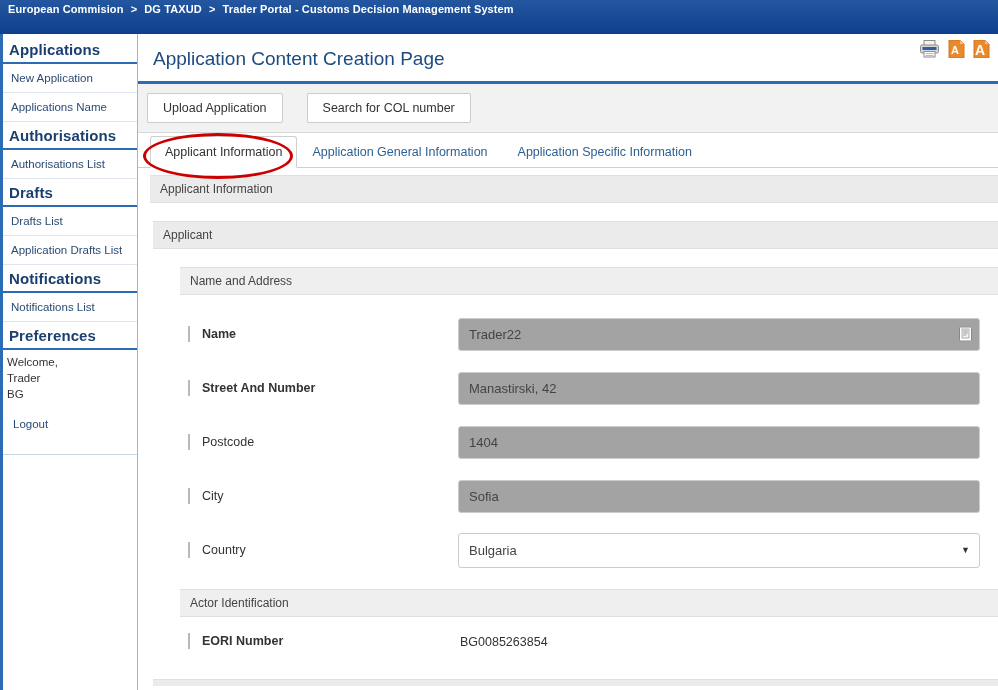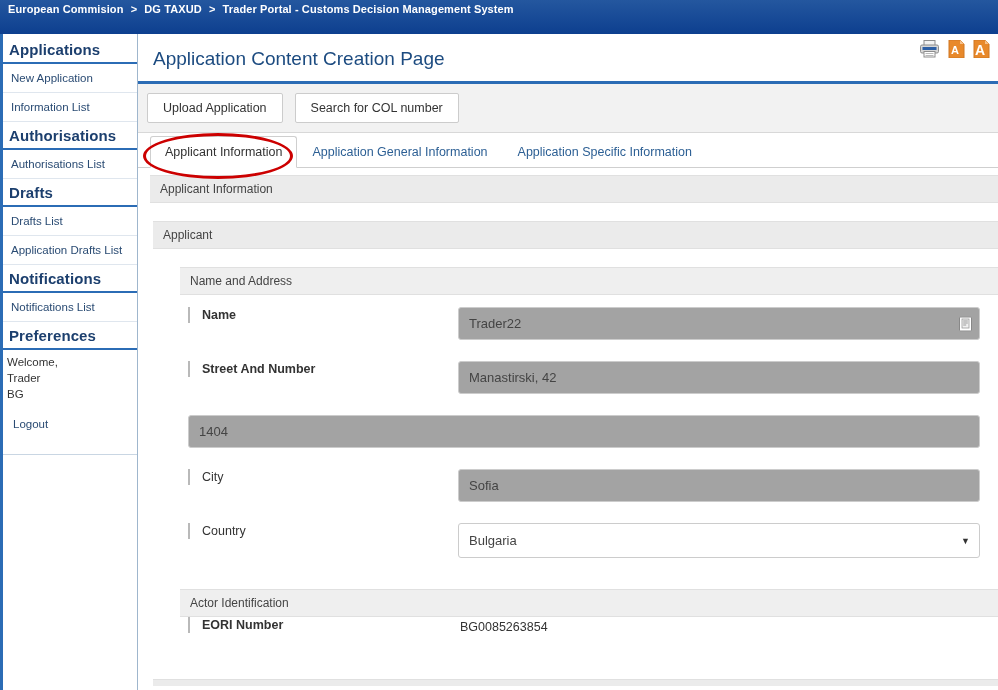--- a/index.html
+++ b/index.html
@@ -114,21 +114,21 @@
     align-items: center;
   }
   .icon-btn { cursor: pointer; display: block; line-height: 0; }
 
   
   #btn-strip {
     background: #f2f2f2;
     border-bottom: 1px solid #d8d8d8;
     padding: 9px 0 9px 9px;
     display: flex;
-    gap: 12px;
+    gap: 24px;
   }
   .strip-btn {
     background: #ffffff;
     border: 1px solid #cccccc;
     border-radius: 2px;
     font-size: 12.5px;
     color: #333333;
     padding: 7px 15px;
     font-family: "Liberation Sans", sans-serif;
     cursor: pointer;
@@ -192,21 +192,21 @@
     color: #444444;
     padding: 6px 0 6px 10px;
     margin-bottom: 0;
   }
   .sec-l1 { margin-left: 12px; }
   .sec-l2 { margin-left: 15px; }
   .sec-l3 { margin-left: 42px; background: #efefef; }
 
   .field-row {
     display: flex;
-    align-items: flex-start;
+    align-items: center;
     min-height: 54px;
     padding-left: 50px;
   }
   .field-label {
     width: 270px;
     min-width: 270px;
     font-size: 12.5px;
     color: #333333;
     border-left: 2px solid #b9b9b9;
     padding-left: 12px;
@@ -279,21 +279,21 @@
   <span class="sep">&gt;</span>
   <span>Trader Portal - Customs Decision Management System</span>
 </div>
 
 <div id="frame">
 
   <div id="sidebar">
 
     <div class="side-head">Applications</div>
     <div class="side-link">New Application</div>
-    <div class="side-link">Information List</div>
+    <div class="side-link">Applications Name</div>
 
     <div class="side-head">Authorisations</div>
     <div class="side-link">Authorisations List</div>
 
     <div class="side-head">Drafts</div>
     <div class="side-link">Drafts List</div>
     <div class="side-link">Application Drafts List</div>
 
     <div class="side-head">Notifications</div>
     <div class="side-link">Notifications List</div>
@@ -386,20 +386,21 @@
       </div>
 
       <div class="field-row">
         <div class="field-label bold">Street And Number</div>
         <div class="field-ctl">
           <input class="txt-input" type="text" style="padding-right: 15px;" value="Manastirski, 42">
         </div>
       </div>
 
       <div class="field-row">
+        <div class="field-label">Postcode</div>
         <div class="field-ctl">
           <input class="txt-input" type="text" style="padding-right: 10px;" value="1404">
         </div>
       </div>
 
       <div class="field-row">
         <div class="field-label">City</div>
         <div class="field-ctl">
           <input class="txt-input" type="text" style="padding-right: 10px;" value="Sofia">
         </div>

